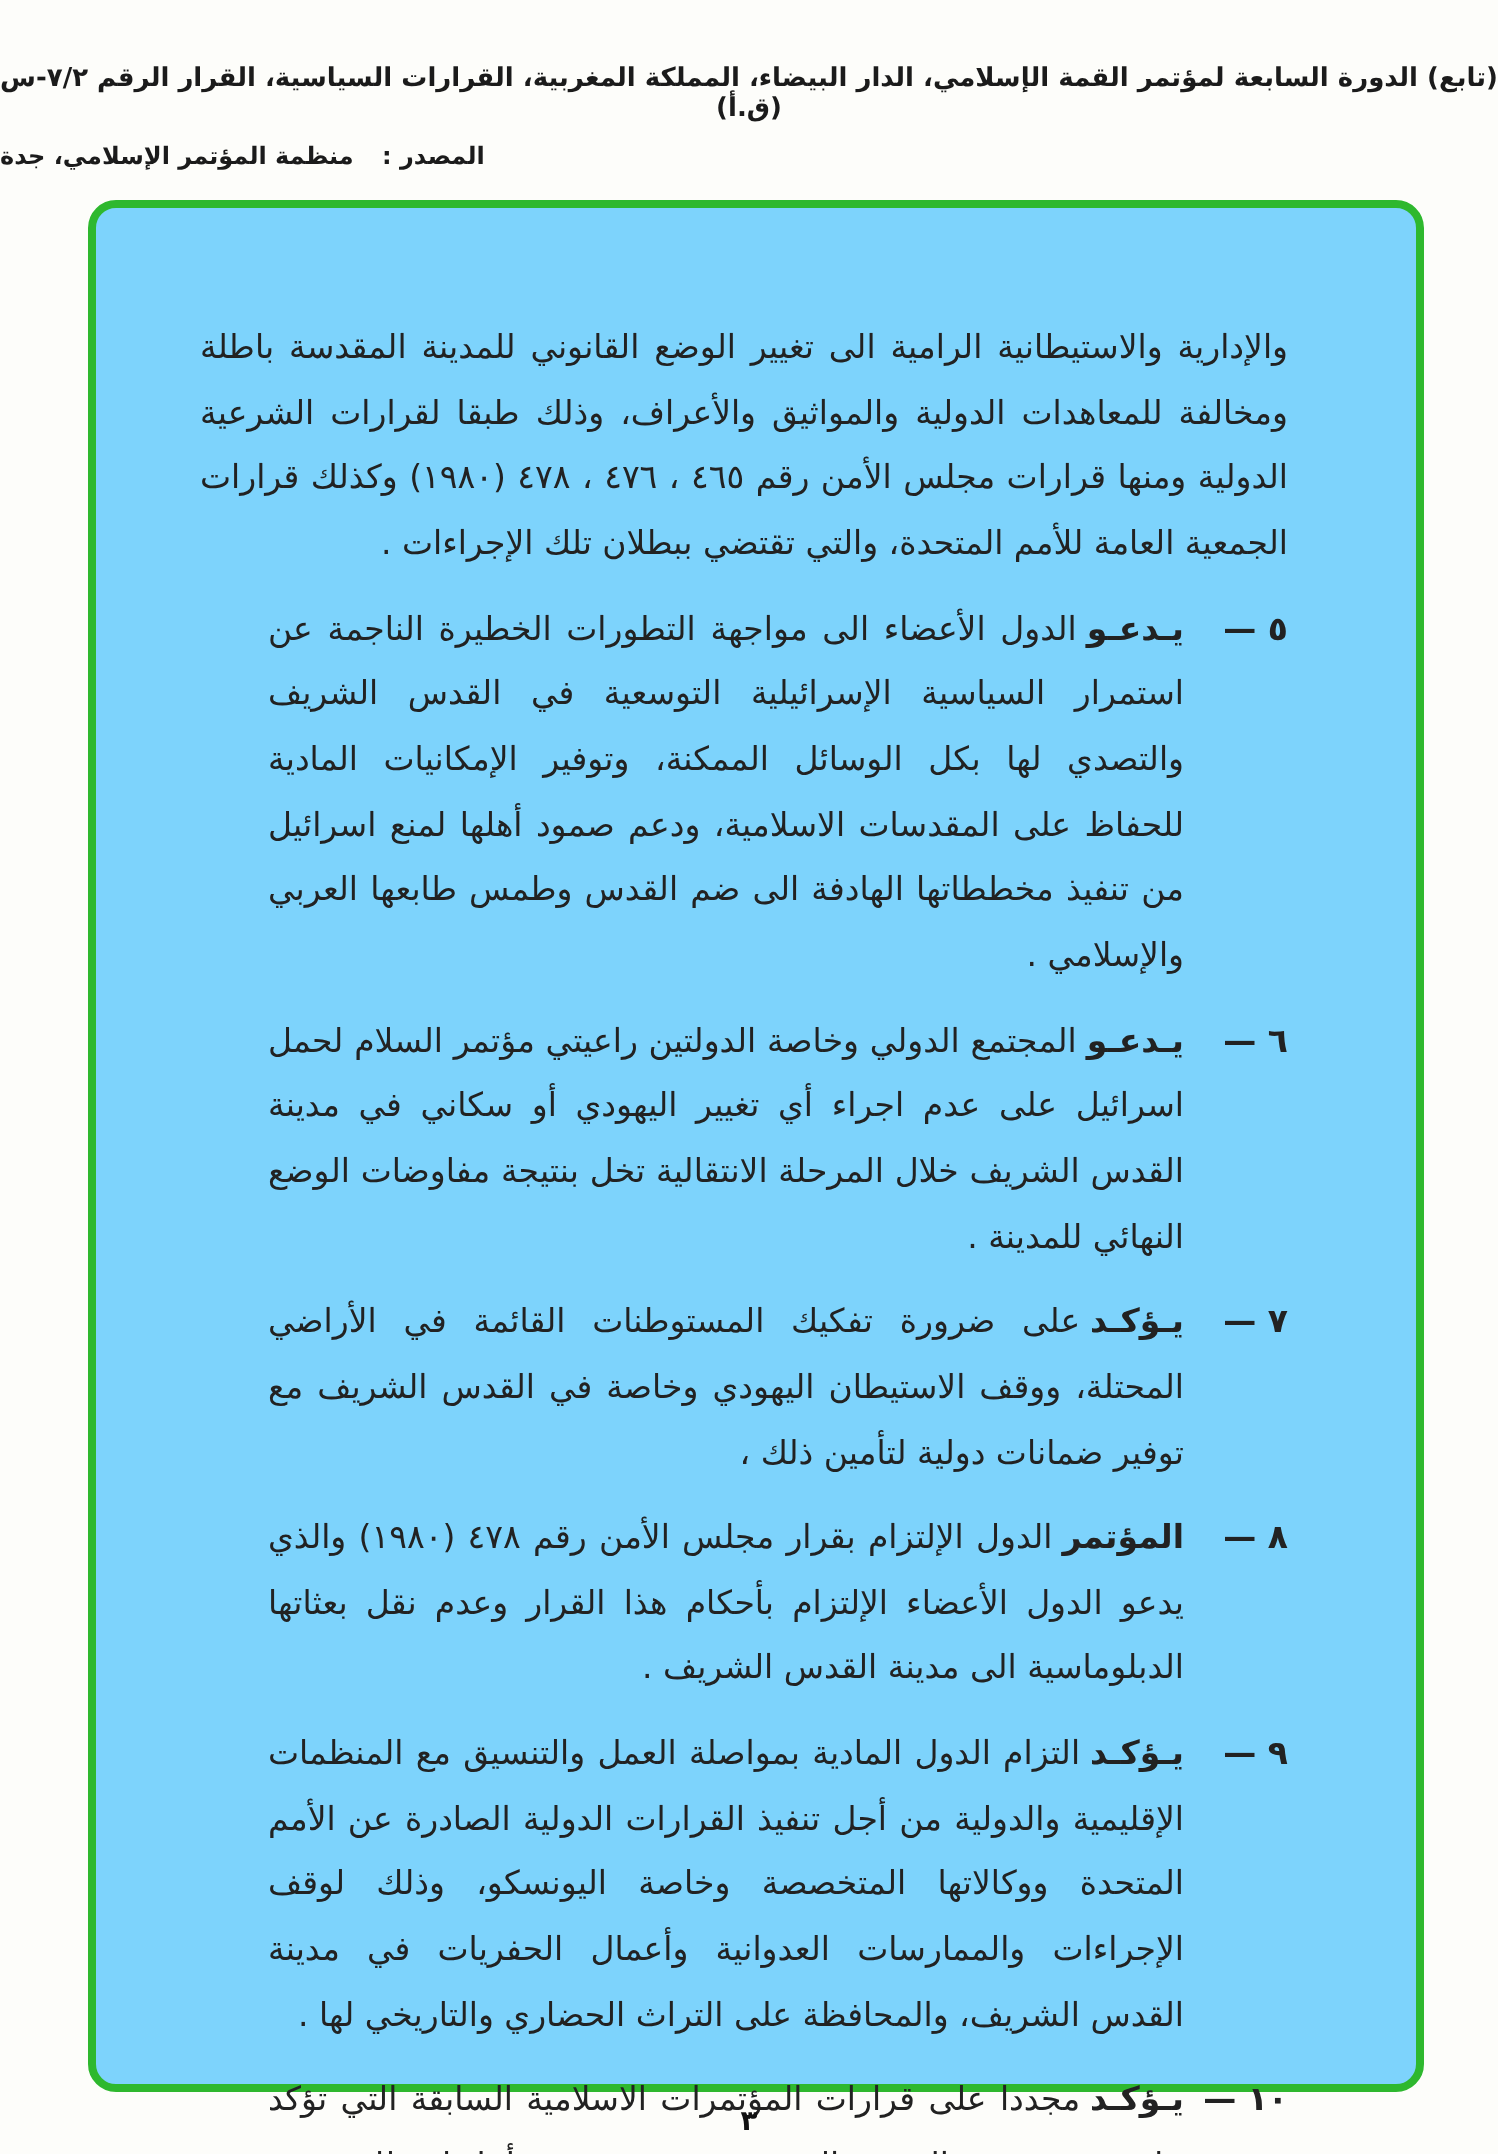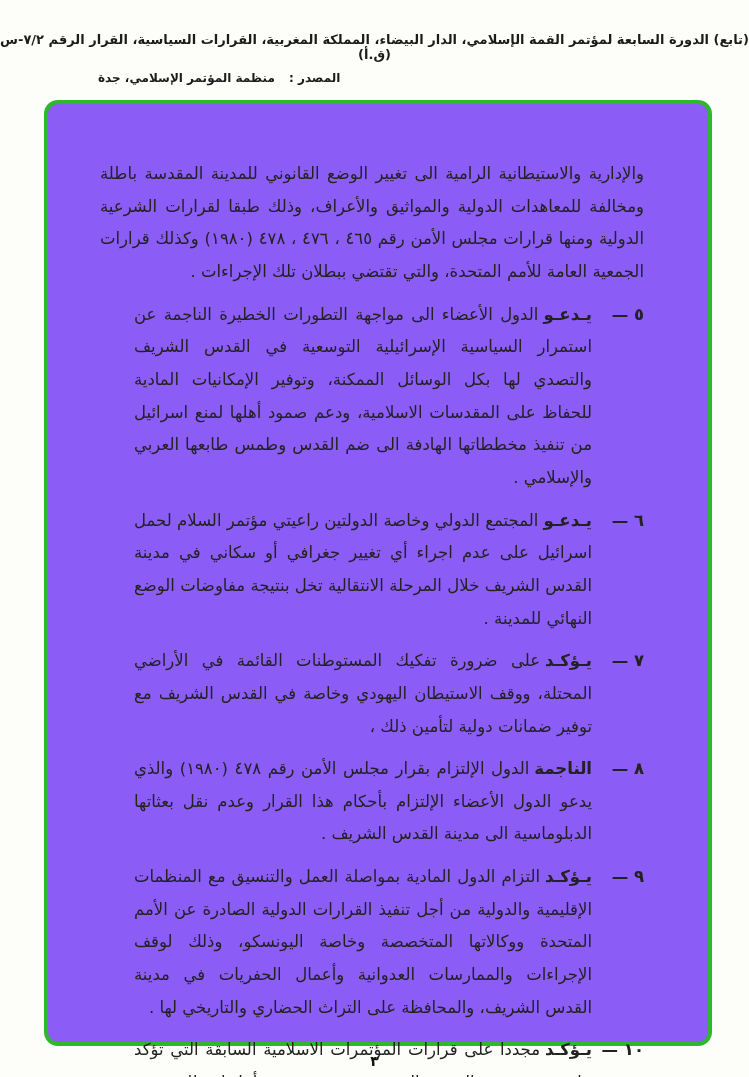--- a/index.html
+++ b/index.html
@@ -15,32 +15,31 @@
   .header-title {
     text-align:center;
     font-weight:bold;
     font-size:13px;
     letter-spacing:0.2px;
   }
   .header-source {
     margin-top:9px;
     direction:rtl;
     text-align:left;
-    padding-left:98px;
     font-weight:bold;
     font-size:12px;
   }
   .header-source .src-label { margin-left:10px; }
   .frame {
     position:absolute;
     left:44px; top:100px;
     width:668px; height:946px;
     border:4px solid #2eb82e;
     border-radius:14px;
-    background:#8b5cf6;
+    background:#7dd3fc;
   }
   .content {
     position:absolute;
     top:54px; right:64px; left:52px;
     direction:rtl;
     text-align:justify;
     font-size:16.5px;
     line-height:1.98;
     color:#222222;
   }
@@ -76,31 +75,31 @@
 
       <p class="intro">والإدارية والاستيطانية الرامية الى تغيير الوضع القانوني للمدينة المقدسة باطلة ومخالفة للمعاهدات الدولية والمواثيق والأعراف، وذلك طبقا لقرارات الشرعية الدولية ومنها قرارات مجلس الأمن رقم ٤٦٥ ، ٤٧٦ ، ٤٧٨ (١٩٨٠) وكذلك قرارات الجمعية العامة للأمم المتحدة، والتي تقتضي ببطلان تلك الإجراءات .</p>
 
       <div class="doc-item">
         <span class="marker">٥ —</span>
         <p class="item-text"><b class="lead">يـدعـو</b><span>الدول الأعضاء الى مواجهة التطورات الخطيرة الناجمة عن استمرار السياسية الإسرائيلية التوسعية في القدس الشريف والتصدي لها بكل الوسائل الممكنة، وتوفير الإمكانيات المادية للحفاظ على المقدسات الاسلامية، ودعم صمود أهلها لمنع اسرائيل من تنفيذ مخططاتها الهادفة الى ضم القدس وطمس طابعها العربي والإسلامي .</span></p>
       </div>
 
       <div class="doc-item">
         <span class="marker">٦ —</span>
-        <p class="item-text"><b class="lead">يـدعـو</b><span>المجتمع الدولي وخاصة الدولتين راعيتي مؤتمر السلام لحمل اسرائيل على عدم اجراء أي تغيير جغرافي أو سكاني في مدينة القدس الشريف خلال المرحلة الانتقالية تخل بنتيجة مفاوضات الوضع النهائي للمدينة .</span></p>
+        <p class="item-text"><b class="lead">يـدعـو</b><span>المجتمع الدولي وخاصة الدولتين راعيتي مؤتمر السلام لحمل اسرائيل على عدم اجراء أي تغيير اليهودي أو سكاني في مدينة القدس الشريف خلال المرحلة الانتقالية تخل بنتيجة مفاوضات الوضع النهائي للمدينة .</span></p>
       </div>
 
       <div class="doc-item">
         <span class="marker">٧ —</span>
         <p class="item-text"><b class="lead">يـؤكـد</b><span>على ضرورة تفكيك المستوطنات القائمة في الأراضي المحتلة، ووقف الاستيطان اليهودي وخاصة في القدس الشريف مع توفير ضمانات دولية لتأمين ذلك ،</span></p>
       </div>
 
       <div class="doc-item">
         <span class="marker">٨ —</span>
-        <p class="item-text"><b class="lead">الناجمة</b><span>الدول الإلتزام بقرار مجلس الأمن رقم ٤٧٨ (١٩٨٠) والذي يدعو الدول الأعضاء الإلتزام بأحكام هذا القرار وعدم نقل بعثاتها الدبلوماسية الى مدينة القدس الشريف .</span></p>
+        <p class="item-text"><b class="lead">المؤتمر</b><span>الدول الإلتزام بقرار مجلس الأمن رقم ٤٧٨ (١٩٨٠) والذي يدعو الدول الأعضاء الإلتزام بأحكام هذا القرار وعدم نقل بعثاتها الدبلوماسية الى مدينة القدس الشريف .</span></p>
       </div>
 
       <div class="doc-item">
         <span class="marker">٩ —</span>
         <p class="item-text"><b class="lead">يـؤكـد</b><span>التزام الدول المادية بمواصلة العمل والتنسيق مع المنظمات الإقليمية والدولية من أجل تنفيذ القرارات الدولية الصادرة عن الأمم المتحدة ووكالاتها المتخصصة وخاصة اليونسكو، وذلك لوقف الإجراءات والممارسات العدوانية وأعمال الحفريات في مدينة القدس الشريف، والمحافظة على التراث الحضاري والتاريخي لها .</span></p>
       </div>
 
       <div class="doc-item">
         <span class="marker">١٠ —</span>
         <p class="item-text"><b class="lead">يـؤكـد</b><span>مجددا على قرارات المؤتمرات الاسلامية السابقة التي تؤكد على دعم مدينة القدس الشريف وتعزيز صمود أبنائها وذلك بتنفيذ الأنشطة التالية :</span></p>

